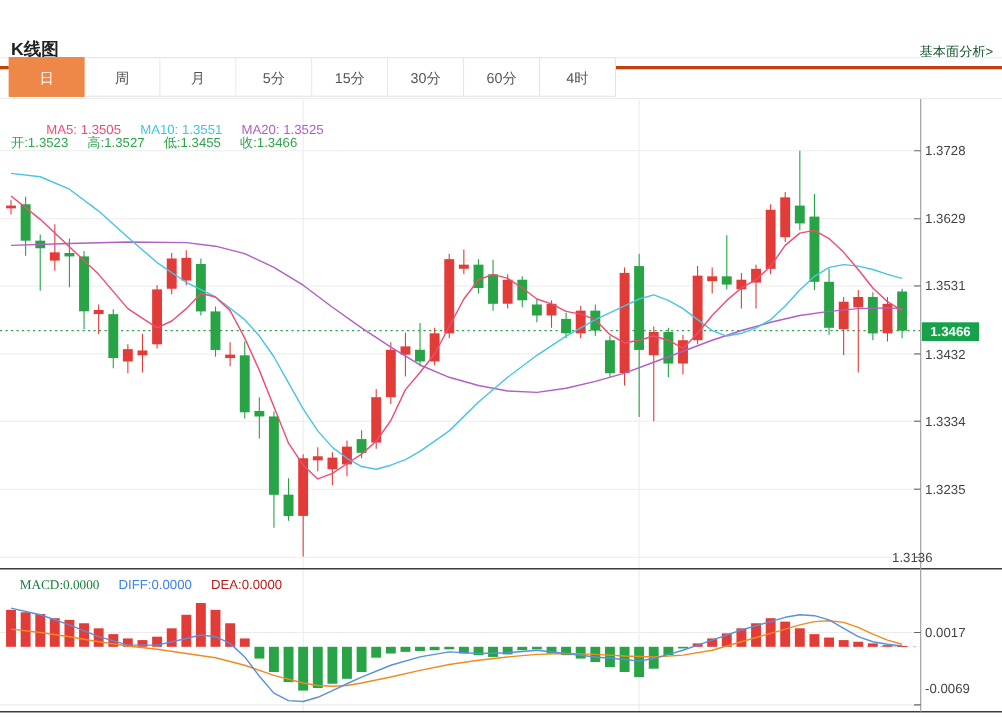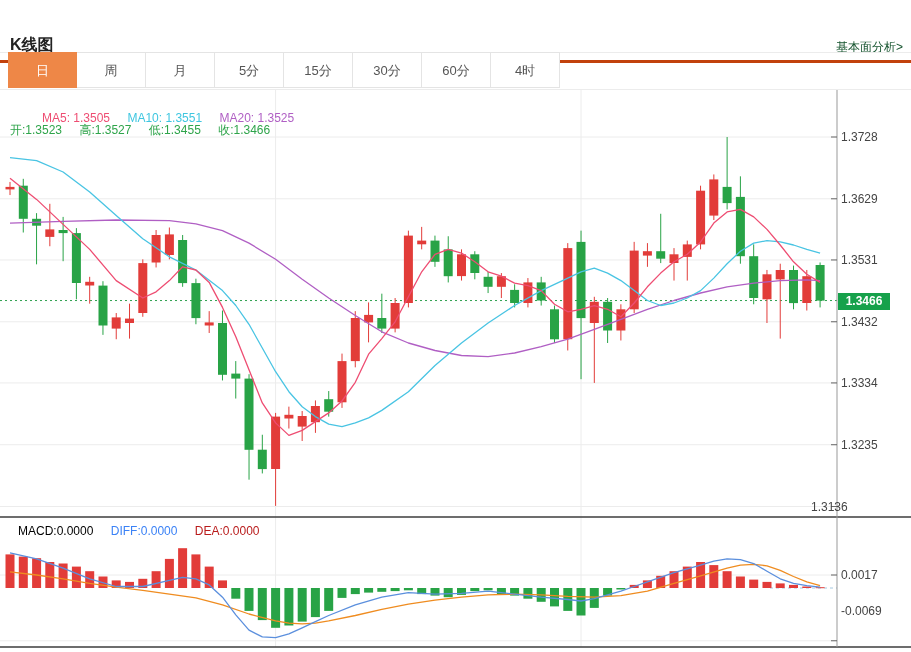--- a/index.html
+++ b/index.html
@@ -15,21 +15,21 @@
   .tab:first-child{border-left:1px solid #e4e4e4;}
   .tab.active{background:#ee8747;border-color:#ee8747;color:#fff;}
   .chart-wrap{position:absolute;left:0;top:90px;width:911px;height:562px;}
   #chart-svg{position:absolute;left:0;top:0;}
   .legend{position:absolute;font-size:12px;white-space:nowrap;z-index:5;}
   .legend span{margin-right:14px;}
   .legend-ohlc{left:10px;top:4px;margin-top:28px;}
   .legend-ma{left:10px;top:21px;}
   .legend-macd{left:18px;top:434px;}
   .g{color:#2ea44a;} .ma5c{color:#ee4d72;margin-left:32px;} .ma10c{color:#3ec6e0;} .ma20c{color:#b05fc4;}
-  .macdc{color:#000000;} .diffc{color:#3b82f6;} .deac{color:#b91c1c;}
+  .macdc{color:#15803d;font-family:Liberation Serif, serif;} .diffc{color:#3b82f6;} .deac{color:#b91c1c;}
   .tick-label{position:absolute;font-size:12px;color:#444;z-index:4;}
   .price-badge{position:absolute;left:838px;width:52px;height:17px;line-height:17px;text-align:center;
                color:#fff;font-size:12px;font-weight:bold;z-index:6;}
 </style>
 </head>
 <body>
 
 <div class="page">
   <div class="header">
     <div class="title">K线图</div>
@@ -287,17 +287,17 @@
     </div>
     <div id="axis-labels">
         <div class="tick-label" style="left: 841px; top: 40px;">1.3728</div>
         <div class="tick-label" style="left: 841px; top: 101.796px;">1.3629</div>
         <div class="tick-label" style="left: 841px; top: 162.967px;">1.3531</div>
         <div class="tick-label" style="left: 841px; top: 224.763px;">1.3432</div>
         <div class="tick-label" style="left: 841px; top: 285.935px;">1.3334</div>
         <div class="tick-label" style="left: 841px; top: 347.731px;">1.3235</div>
         <div class="tick-label" style="left: 811px; top: 409.526px;">1.3136</div>
         <div class="tick-label" style="left: 841px; top: 478px;">0.0017</div>
-        <div class="tick-label" style="left: 841px; top: 514px;">-0.0069</div>
+        <div class="tick-label" style="left: 841px; top: 529px;">-0.0069</div>
         <div class="price-badge" style="top: 202.54px; background: rgb(22, 161, 75);">1.3466</div>
       </div>
   </div>
 </div>
 
 </body></html>

